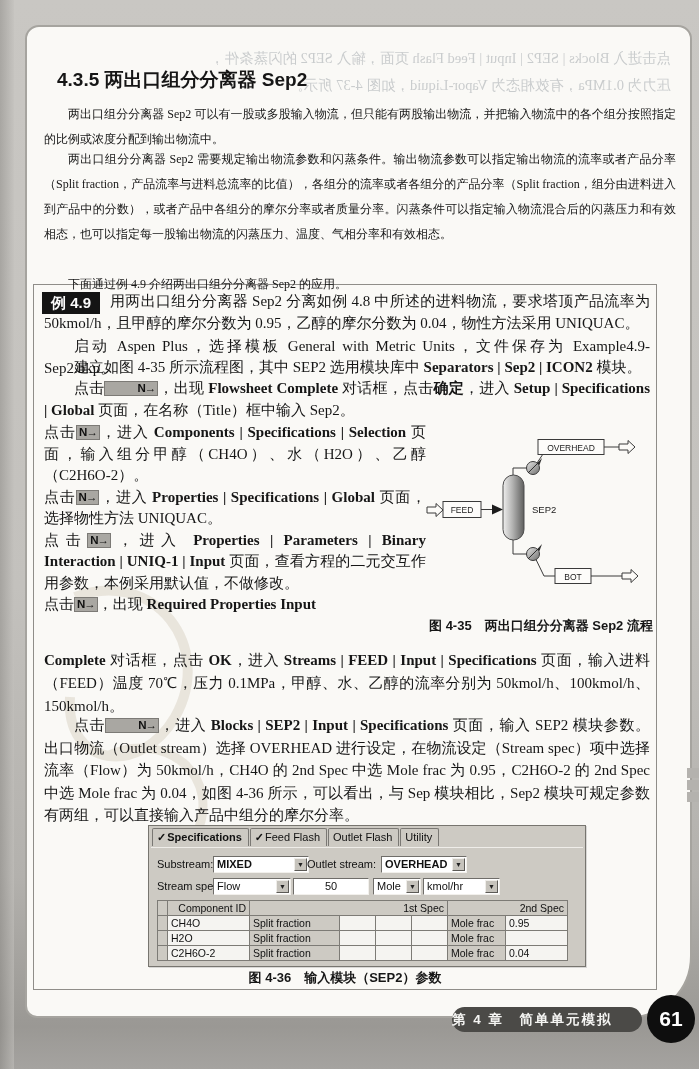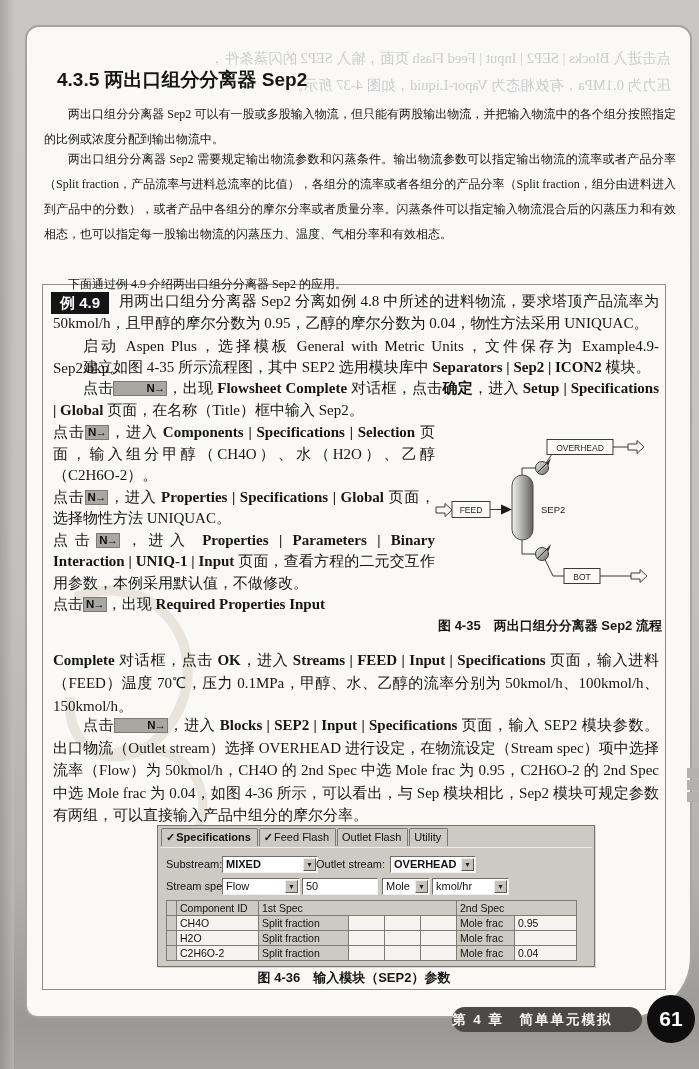--- a/index.html
+++ b/index.html
@@ -26,21 +26,21 @@
     font-weight:bold; font-size:19px; z-index:2;}
   .para{position:absolute; left:17px; width:632px; font-size:12px; line-height:25px;
     text-align:justify; z-index:2;}
   .para.ind{text-indent:2em;}
   .p1{top:75px;} .p2{top:120px;} .p3{top:245px;}
   .bseg{font-weight:bold;}
   .nbtn{display:inline-block; font-family:"Liberation Sans",sans-serif; font-weight:bold;
     font-size:11.5px; line-height:13px; background:#a9a7a2; color:#101010;
     border:1px solid #7c7a76; padding:0 2px; letter-spacing:-1px; vertical-align:1px;}
   
-  .exbox{position:absolute; left:15px; top:257px; width:624px; height:706px;
+  .exbox{position:absolute; left:6px; top:257px; width:624px; height:706px;
     border:1px solid #8f8d89; box-sizing:border-box; z-index:1;}
   .exbadge{position:absolute; left:8px; top:7px; width:58px; height:22px;
     background:#141414; color:#fbfbfb; font-family:"Liberation Sans",sans-serif;
     font-weight:bold; font-size:15px; text-align:center; line-height:22px;}
   .ex{position:absolute; font-size:15px; line-height:21.5px; text-align:justify;}
   .intro{top:6px; left:10px; width:606px; text-indent:66px;}
   .s1{top:51px; left:10px; width:606px; text-indent:2em;}
   .s2{top:72px; left:10px; width:606px; text-indent:2em;}
   .s3{top:93px; left:10px; width:606px; text-indent:2em;}
   .leftcol{position:absolute; top:137px; left:10px; width:382px;}
@@ -77,21 +77,21 @@
     font-size:7px; display:flex; align-items:center; justify-content:center; color:#222;
     box-sizing:border-box;}
   .combo.boldv{font-weight:bold;}
   .tbox{position:absolute; height:17px; box-sizing:border-box; background:#fff;
     border:1px solid; border-color:#6f6d69 #f2f0ec #f2f0ec #6f6d69;
     line-height:15px; padding:0 3px;}
   .spectable{position:absolute; left:8px; top:74px; border-collapse:collapse;
     table-layout:fixed; font-size:10.5px;}
   .spectable td{border:1px solid #7d7b76; height:15px; padding:0 3px; overflow:hidden;
     white-space:nowrap; box-sizing:border-box;}
-  .spectable .hd{text-align:left;}
+  .spectable .hd{text-align:right;}
   .gray{background:#cdcac3;} .lite{background:#f5f4f1;}
   
   .chapterbadge{position:absolute; left:452px; top:1007px; width:190px; height:25px;
     background:#4b4a47; border-radius:13px; color:#f5f5f3; z-index:4;
     font-family:"Liberation Sans",sans-serif; font-weight:bold; font-size:13.5px;
     letter-spacing:2px; text-align:left; line-height:25px;}
   .pagenum{position:absolute; left:647px; top:995px; width:48px; height:48px;
     background:#0e0e0e; border-radius:50%; color:#fff; z-index:4;
     font-family:"Liberation Sans",sans-serif; font-weight:bold; font-size:21px;
     text-align:center; line-height:48px;}
@@ -203,21 +203,21 @@
       </div>
       <div class="tabline"></div>
 
       <div class="dlbl" style="left:8px;top:32px;">Substream:</div>
       <div class="combo boldv" style="left:64px;top:30px;width:96px;">MIXED</div>
       <div class="dlbl" style="left:158px;top:32px;">Outlet stream:</div>
       <div class="combo boldv" style="left:232px;top:30px;width:86px;">OVERHEAD</div>
 
       <div class="dlbl" style="left:8px;top:54px;">Stream spec:</div>
       <div class="combo" style="left:64px;top:52px;width:78px;">Flow</div>
-      <div class="tbox" style="left:144px;top:52px;width:76px;">50</div>
+      <div class="tbox" style="left:144px;top:52px;width:76px;text-align:center;">50</div>
       <div class="combo" style="left:224px;top:52px;width:48px;">Mole</div>
       <div class="combo" style="left:274px;top:52px;width:77px;">kmol/hr</div>
 
       <table class="spectable">
         <colgroup>
           <col style="width:10px">
             <col style="width:82px">
             <col style="width:90px">
           <col style="width:36px">
             <col style="width:36px">

